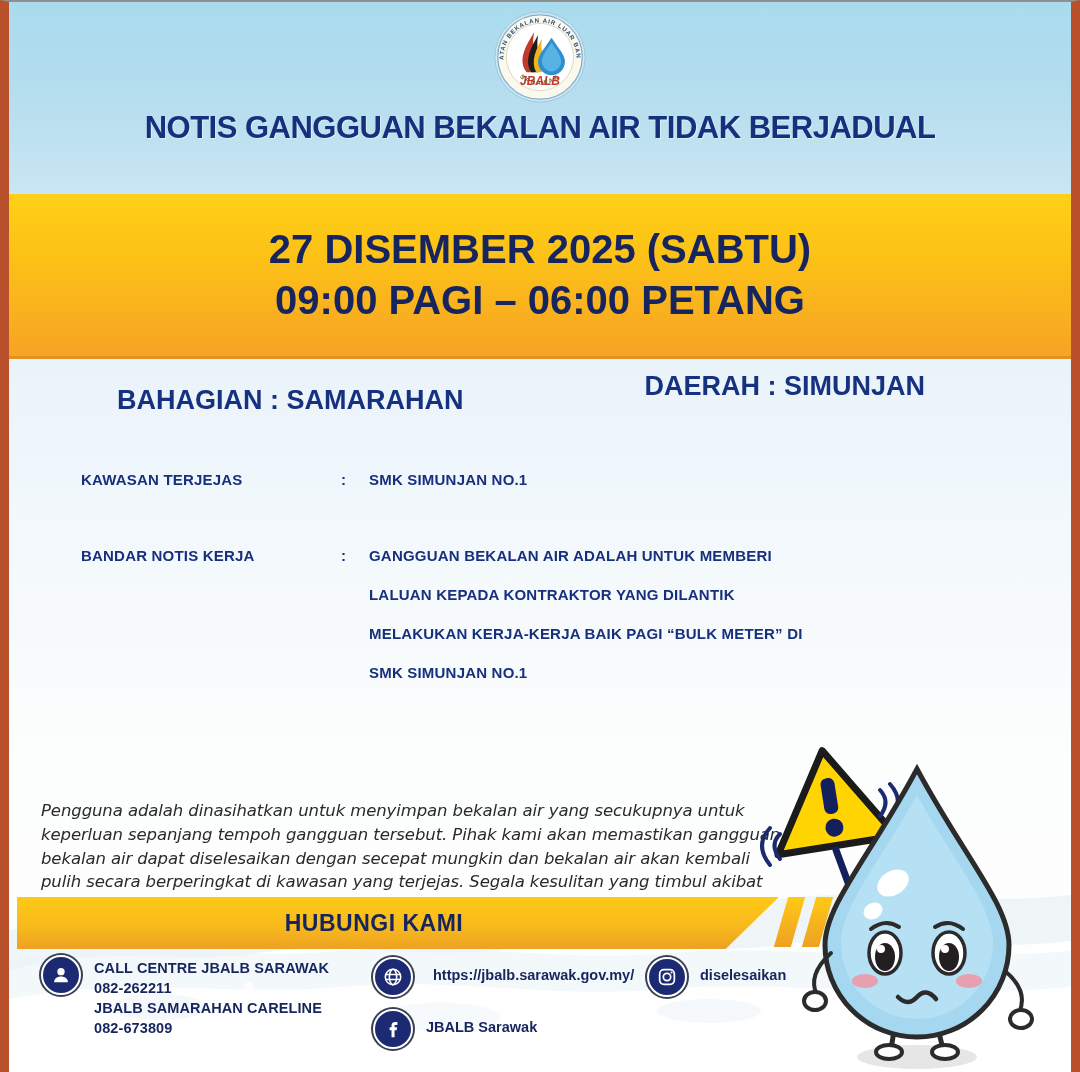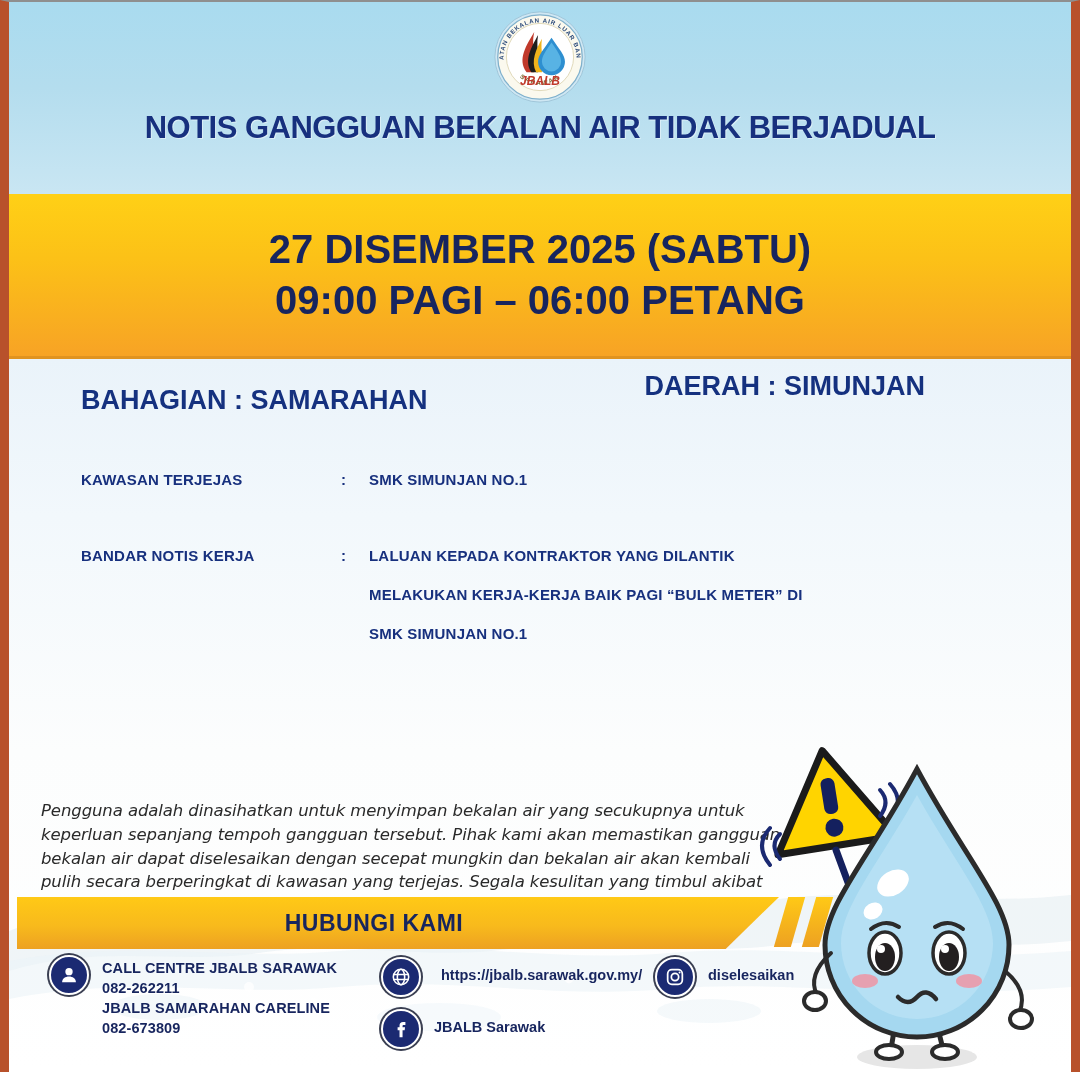--- a/index.html
+++ b/index.html
@@ -69,21 +69,21 @@
     position: relative;
     height: 712px;
     background: linear-gradient(180deg, #eaf3fa 0%, #f2f8fc 22%, #fcfdfd 55%, #ffffff 100%);
     overflow: hidden;
   }
 
   .region-row {
     position: absolute;
     top: 26px; left: 0; right: 0;
     display: flex;
-    padding: 0 56px 0 72px;
+    padding: 0 56px 0 108px;
     justify-content: space-between;
   }
   .region-text {
     font-size: 27px;
     font-weight: bold;
     color: #15317f;
     white-space: nowrap;
   }
   .region-right { margin-top: -14px; margin-right: 90px; }
 
@@ -142,21 +142,21 @@
   .slash {
     position: absolute; top: 0; width: 17px; height: 50px;
     background: linear-gradient(180deg,#ffc916,#eda122);
     transform: skewX(-16deg);
   }
   .slash1 { left: 772px; }
   .slash2 { left: 800px; }
 
   
   .contacts {
-    position: absolute; left: 12px; right: 0; bottom: 8px; height: 112px;
+    position: absolute; left: 4px; right: 0; bottom: 8px; height: 112px;
   }
   .c-item { position: absolute; display: flex; align-items: flex-start; gap: 13px; }
   .c-call { left: 28px; top: 4px; }
   .c-web  { left: 360px; top: 6px; gap: 20px; }
   .c-fb   { left: 360px; top: 58px; }
   .c-ig   { left: 634px; top: 6px; }
 
   .c-icon {
     width: 40px; height: 40px; flex: 0 0 40px;
     border-radius: 50%;
@@ -237,20 +237,21 @@
       <div class="field-colon">:</div>
       <div class="field-value">
         <div>SMK SIMUNJAN NO.1</div>
       </div>
     </div>
 
     <div class="field field-huraian">
       <div class="field-label">BANDAR NOTIS KERJA</div>
       <div class="field-colon">:</div>
       <div class="field-value">
+        <div>GANGGUAN BEKALAN AIR ADALAH UNTUK MEMBERI</div>
         <div>LALUAN KEPADA KONTRAKTOR YANG DILANTIK</div>
         <div>MELAKUKAN KERJA-KERJA BAIK PAGI “BULK METER” DI</div>
         <div>SMK SIMUNJAN NO.1</div>
       </div>
     </div>
 
     <div class="advisory">Pengguna adalah dinasihatkan untuk menyimpan bekalan air yang secukupnya untuk keperluan sepanjang tempoh gangguan tersebut. Pihak kami akan memastikan gangguan bekalan air dapat diselesaikan dengan secepat mungkin dan bekalan air akan kembali pulih secara berperingkat di kawasan yang terjejas. Segala kesulitan yang timbul akibat gangguan ini adalah sangat dikesali.</div>
 
     <svg class="warnsign" viewBox="0 0 145 165">
       <g transform="rotate(-9 72 62)">

